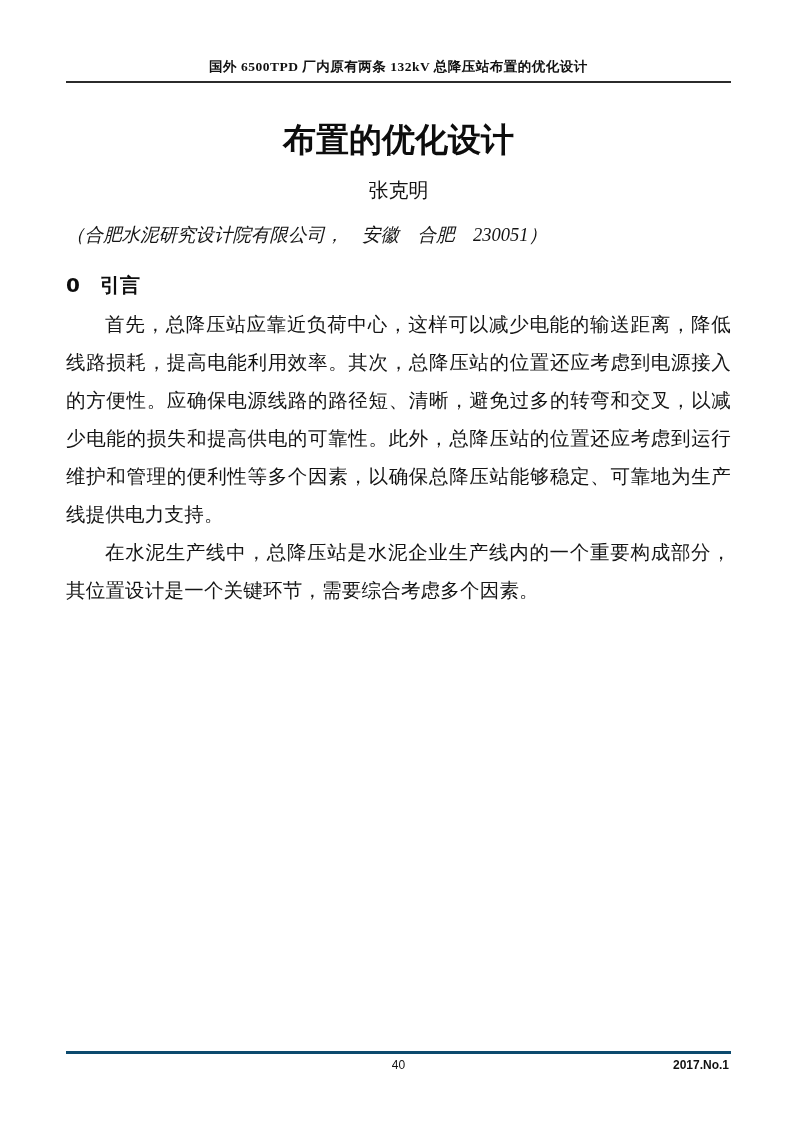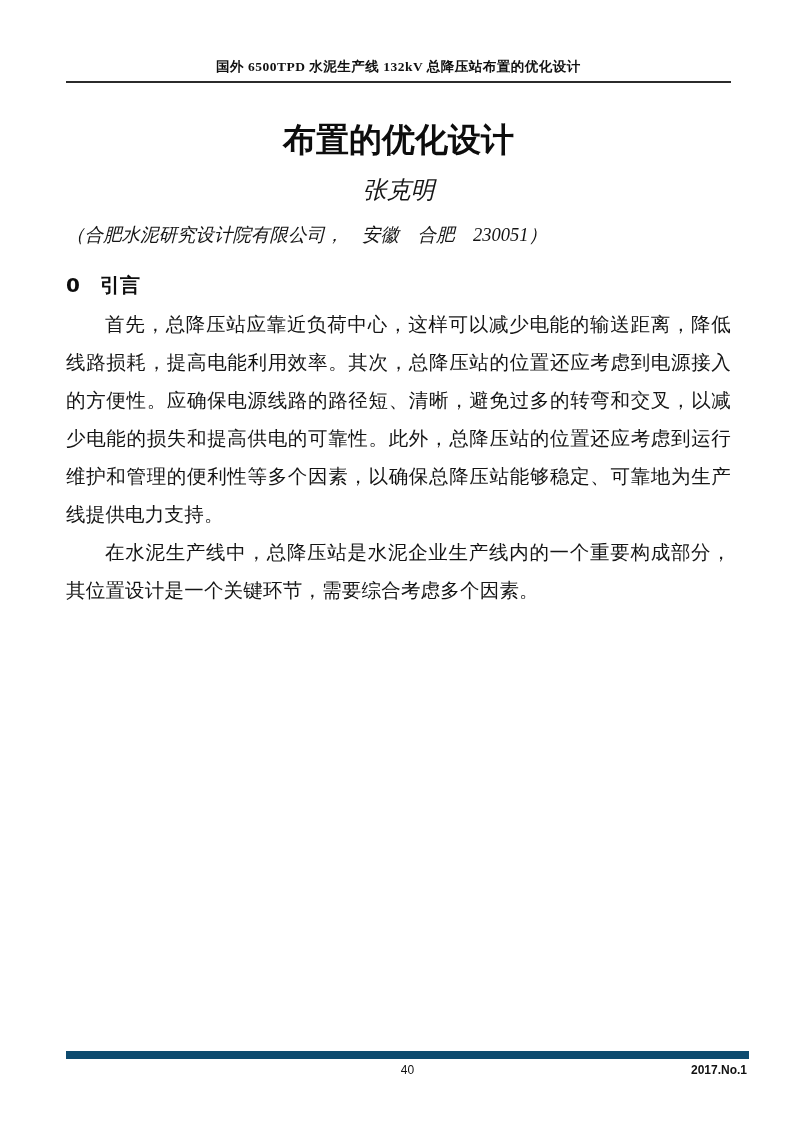--- a/index.html
+++ b/index.html
@@ -48,23 +48,22 @@
     font-family: "DejaVu Sans", "Liberation Sans", sans-serif;
     font-weight: bold;
     font-size: 33px;
     line-height: 46px;
     color: #0d0d0d;
   }
 
   .author-line {
     margin-top: 15px;
     text-align: center;
-    font-size: 24px;
+    font-size: 20px;
     line-height: 24px;
-    font-style: italic;
     color: #141414;
   }
   .affiliation-line {
     margin-top: 20px;
     text-align: left;
     font-size: 18.5px;
     line-height: 26px;
     font-style: italic;
     color: #141414;
   }
@@ -90,23 +89,23 @@
     text-align: justify;
     text-indent: 2em;
     color: #141414;
     letter-spacing: 0.2px;
   }
 
   
   .page-footer {
     position: absolute;
     left: 66px;
-    right: 44px;
+    right: 62px;
     top: 1051px;
-    border-top: 8px solid #0c4a6e;
+    border-top: 3px solid #0c4a6e;
     height: 26px;
     font-family: "Liberation Sans", "DejaVu Sans", sans-serif;
     font-size: 12px;
     color: #111;
   }
   .footer-page-no {
     position: absolute;
     left: 0;
     right: 0;
     top: 4px;
@@ -119,21 +118,21 @@
     font-weight: bold;
   }
 </style>
 </head>
 <body>
 
 <div class="page">
 
   <div class="content-col">
 
-    <div class="running-head">国外 6500TPD 水泥生产线 132kV 总降压站布置的优化设计</div>
+    <div class="running-head">国外 6500TPD 厂内原有两条 132kV 总降压站布置的优化设计</div>
 
     <div class="article-title">
       <div>布置的优化设计</div>
     </div>
 
     <div class="author-line">张克明</div>
 
     <div class="affiliation-line">（合肥水泥研究设计院有限公司，　安徽　合肥　230051）</div>
 
     <h2 class="section-heading">

